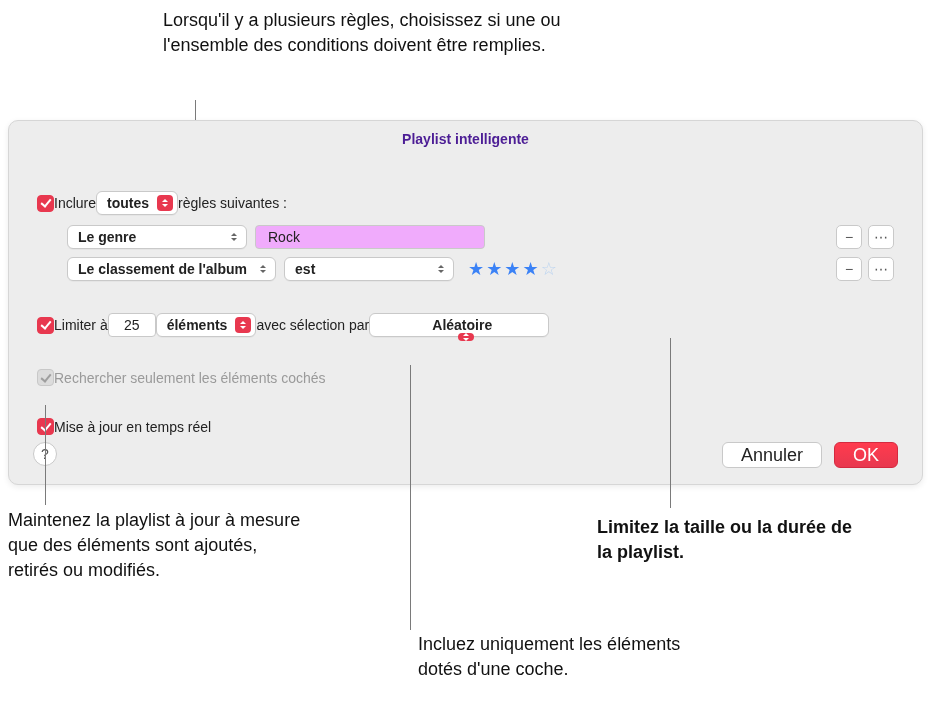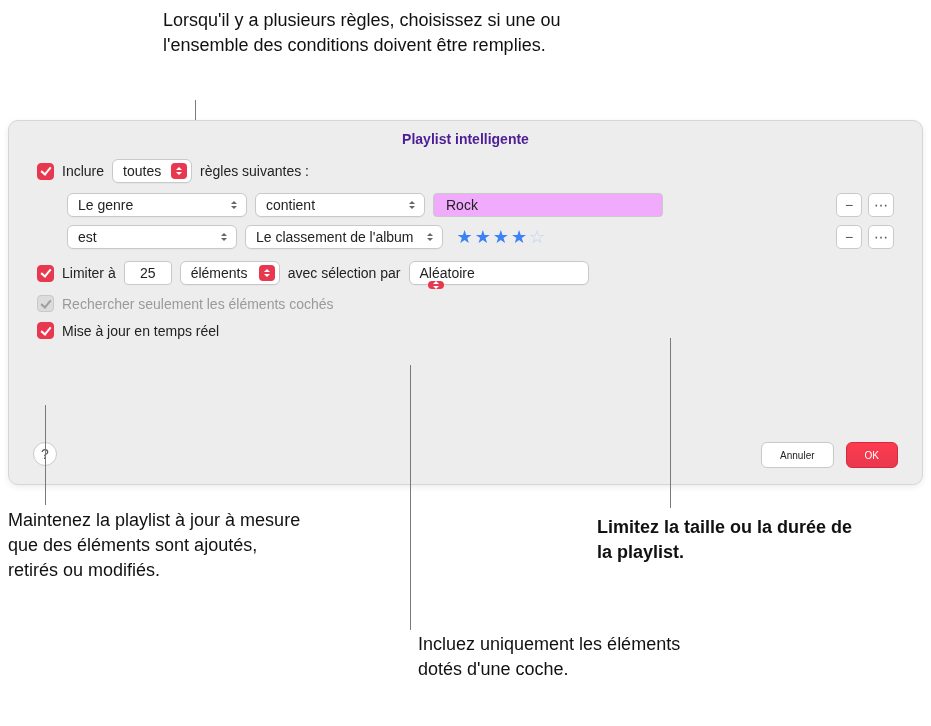--- a/index.html
+++ b/index.html
@@ -51,22 +51,22 @@
     padding: 10px 0 12px 0;
     color: #4c1d95;
     font-size: 14px;
   }
   .content {
     padding: 0 28px 0 28px;
   }
   .row {
     display: flex;
     align-items: center;
-    gap: 8px;
     margin-bottom: 10px;
+    margin-top: 32px;
   }
   .rules-block {
     margin: 6px 0 12px 30px;
   }
   .rule-row {
     display: flex;
     align-items: center;
     gap: 8px;
     margin-bottom: 8px;
     margin-top: 7px;
@@ -106,28 +106,30 @@
     border: 2px solid #9e9e9e;
     border-top: none;
     border-right: none;
     transform: rotate(-50deg);
     margin-top: -2px;
   }
   .lbl { white-space: nowrap; }
   .lbl.muted { color: var(--muted); }
   .select {
     display: inline-flex;
+    align-items: center;
     justify-content: space-between;
     background: var(--select-bg);
     border: 1px solid var(--border);
     border-radius: 6px;
     padding: 3px 4px 3px 10px;
     height: 24px;
     cursor: pointer;
     box-shadow: 0 1px 0 rgba(0,0,0,.03);
+    font-weight: bold;
   }
   .select .arrows {
     width: 16px;
     height: 16px;
     border-radius: 4px;
     background: var(--accent);
     display: flex;
     flex-direction: column;
     align-items: center;
     justify-content: center;
@@ -210,21 +212,21 @@
     color:#555;cursor:pointer;
   }
   .btn {
     height: 26px;
     padding: 0 18px;
     border-radius: 6px;
     border: 1px solid var(--border);
     background: #fff;
     display:flex;align-items:center;
     cursor:pointer;
-    font-size:10px;
+    font-size:18px;
   }
   .btn.primary {
     background: linear-gradient(#ff3b4e,#e8384f);
     border:1px solid #d42a40;
     color:#fff;
     font-weight:500;
   }
   .num-input {
     background:#fff;border:1px solid var(--border);border-radius:4px;
     width:48px;height:24px;display:flex;align-items:center;justify-content:center;
@@ -250,46 +252,42 @@
         <span class="arrows"></span>
       </div>
       <span class="lbl">règles suivantes :</span>
     </div>
 
     <div class="rules-block">
 
       <div class="rule-row">
         <div class="select plain w-field">
           <span>Le genre</span>
-          <span class="arrows"></span>
-        </div>
-        <div class="select plain w-op">
-          <span>contient</span>
           <span class="arrows"></span>
         </div>
         <div class="textfield" style="width:230px;">
           <span>Rock</span>
         </div>
         <div class="row-right">
           <div class="icon-btn">
               <span>−</span>
             </div>
           <div class="icon-btn">
               <span>⋯</span>
             </div>
         </div>
       </div>
 
       <div class="rule-row">
+        <div class="select plain w-field">
+          <span>Le classement de l'album</span>
+          <span class="arrows"></span>
+        </div>
         <div class="select plain w-op">
           <span>est</span>
-          <span class="arrows"></span>
-        </div>
-        <div class="select plain w-field">
-          <span>Le classement de l'album</span>
           <span class="arrows"></span>
         </div>
         <div class="stars">
           <span class="star">★</span>
           <span class="star">★</span>
           <span class="star">★</span>
           <span class="star">★</span>
           <span class="star empty">☆</span>
         </div>
         <div class="row-right">

